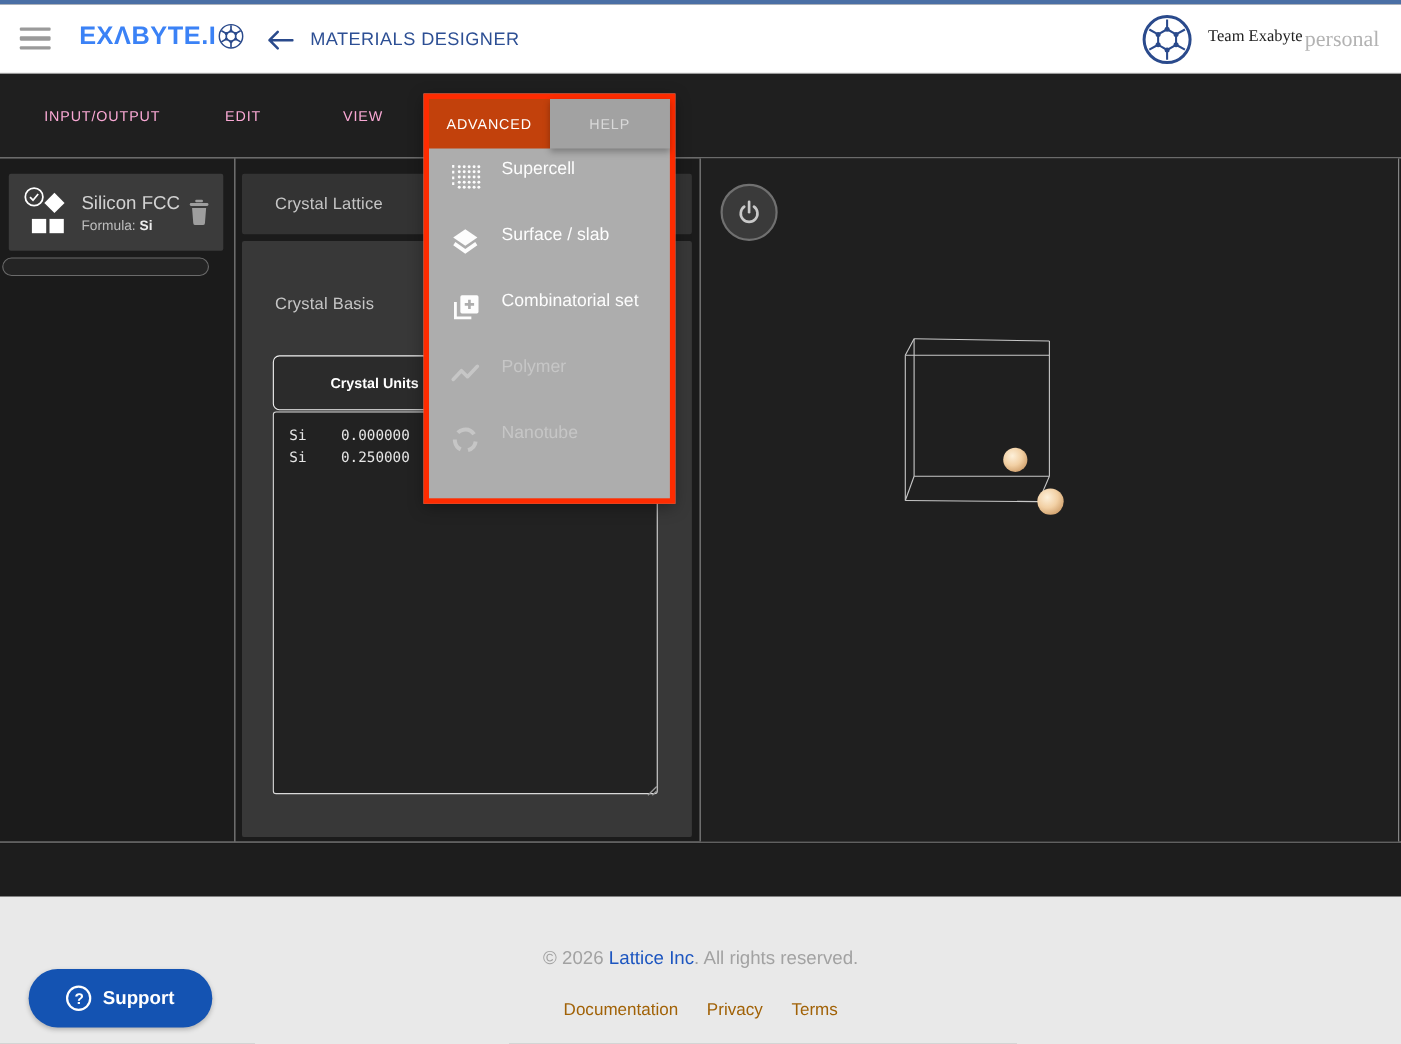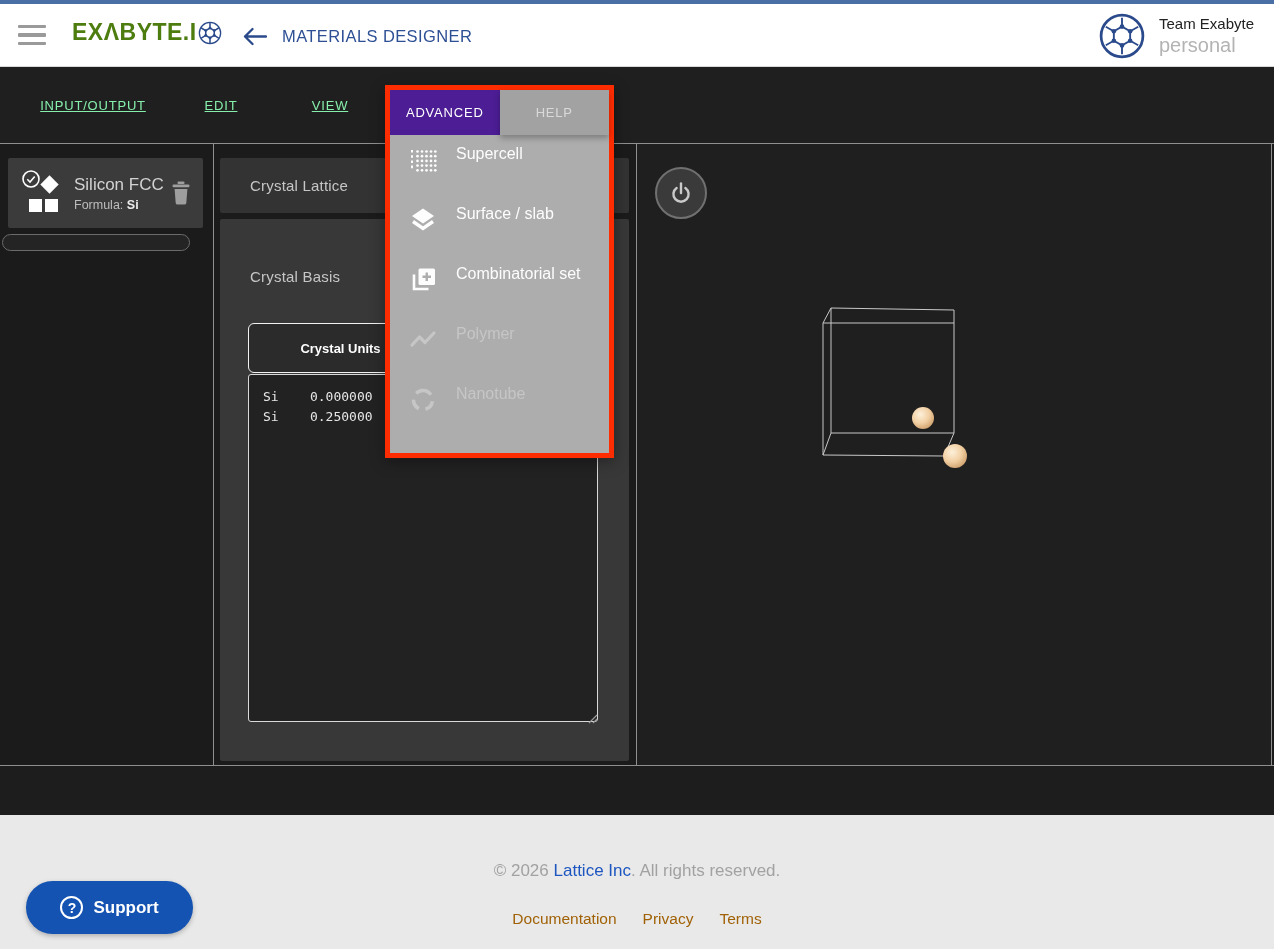--- a/index.html
+++ b/index.html
@@ -10,32 +10,32 @@
     -webkit-font-smoothing:antialiased;
   }
   
   .topstrip{ position:absolute; left:0; top:0; width:100%; height:4px; background:#4a6fa5; }
 
   
   .appbar{ position:absolute; left:0; top:4px; width:100%; height:63px; background:#fff; border-bottom:1px solid #d8d8d8; }
   .hamburger{ position:absolute; left:18px; top:21px; width:28px; height:20px; display:flex; flex-direction:column; justify-content:space-between; cursor:pointer; }
   .hamburger i{ display:block; height:3.2px; background:#9a9a9a; border-radius:1px; }
   .logo{ position:absolute; left:72px; top:15px; display:flex; align-items:center; gap:0;
-         font-size:23px; font-weight:bold; letter-spacing:.5px; color:#4d7c0f; }
+         font-size:23px; font-weight:bold; letter-spacing:.5px; color:#3b82f6; }
   .back-arrow{ position:absolute; left:242px; top:23px; }
   .apptitle{ position:absolute; left:282px; top:23px; font-size:16.5px; letter-spacing:.4px; color:#2d4f94; }
   .userbox{ position:absolute; right:20px; top:9px; display:flex; align-items:center; gap:14px; }
-  .user-meta{ display:flex; flex-direction:column; gap:2px; }
+  .user-meta{ display:flex; flex-direction:row; gap:2px;font-family:Liberation Serif, serif; }
   .user-name{ font-size:15px; color:#222; }
   .user-role{ font-size:20px; color:#b3b3b3; }
 
   
   .menubar{ position:absolute; left:0; top:67px; width:100%; height:76px; background:#1f1f1f; }
   .menu-item{ position:absolute; top:0; height:100%; display:flex; align-items:center; transform:translateX(-50%);
-              color:#86efac; font-size:13px; letter-spacing:.8px; font-weight:500; cursor:pointer; white-space:nowrap;text-decoration:underline; }
+              color:#f9a8d4; font-size:13px; letter-spacing:.8px; font-weight:500; cursor:pointer; white-space:nowrap; }
   .menu-check{ position:absolute; left:1221px; top:95px; cursor:pointer; }
 
   
   .content{ position:absolute; left:0; top:143px; width:100%; height:623px;
             border-top:1px solid #8f8f8f; border-bottom:1px solid #8f8f8f; background:#1b1b1b; }
   .v-divider{ position:absolute; left:213px; top:0; width:1px; height:100%; background:#8f8f8f; }
 
   
   .material-card{ position:absolute; left:8px; top:14px; width:195px; height:70px; background:#3b3b3b; border-radius:2px;
                   display:flex; align-items:center; padding:10px 12px; cursor:pointer; }
@@ -69,21 +69,21 @@
   .power-btn{ position:absolute; left:18px; top:23px; width:52px; height:52px; border-radius:50%;
               background:#3a3a3a; border:2px solid #707070; display:flex; align-items:center; justify-content:center; cursor:pointer; }
   .scene{ position:absolute; left:0; top:0; }
 
   
   .dropdown{ position:absolute; left:385px; top:85px; width:229px; height:373px; z-index:20;
              border:5px solid #fe2c01; background:#adadad; box-shadow:0 4px 14px rgba(0,0,0,.35); }
   .dd-tabs{ display:flex; height:45px; }
   .dd-tab{ flex:1; display:flex; align-items:center; justify-content:center;
            font-size:13px; letter-spacing:.8px; font-weight:500; cursor:pointer; }
-  .dd-tab.active{ background:#4c1d95; color:#fff; }
+  .dd-tab.active{ background:#c2410c; color:#fff; }
   .dd-tab.idle{ background:#a2a2a2; color:#d9d9d9; box-shadow:0 3px 6px rgba(0,0,0,.28); }
   .dd-list{ padding-top:10px; }
   .dd-item{ height:60px; display:flex; align-items:flex-start; padding-left:18px; gap:18px;
             color:#fdfdfd; font-size:16px; cursor:pointer; }
   .dd-item .dd-icon{ width:30px; height:30px; color:#fdfdfd; flex:none; }
   .dd-item.disabled{ color:#c6c6c6; cursor:default; }
   .dd-item.disabled .dd-icon{ color:#c6c6c6; }
 
   
   .substrip{ position:absolute; left:0; top:767px; width:100%; height:48px; background:#1d1d1d; }

